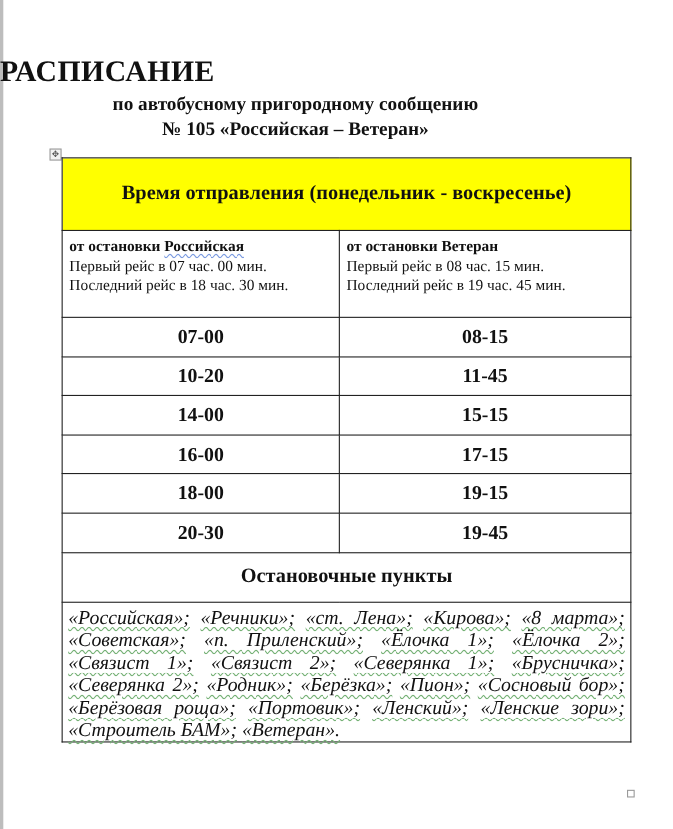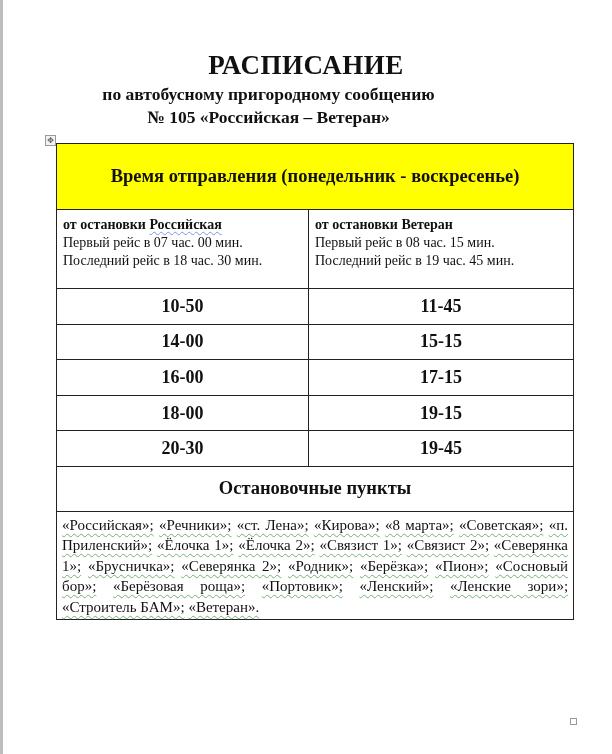--- a/index.html
+++ b/index.html
@@ -1,40 +1,40 @@
 <!DOCTYPE html>
 <html><head>
 <meta charset="utf-8">
 <style>
   html, body { margin: 0; padding: 0; }
   body {
     width: 612px; height: 754px; background: #ffffff; position: relative; overflow: hidden;
     font-family: "Liberation Serif", "DejaVu Serif", serif; color: #111;
   }
   .left-edge { position: absolute; left: 0; top: 0; width: 3px; height: 754px; background: #bdbdbd; }
-  .title { position: absolute; left: 0; width: 612px; text-align: center; top: 50px; font-size: 27px; font-weight: bold; letter-spacing: 0.5px; }
+  .title { position: absolute; left: 0; width: 612px; top: 50px; font-size: 27px; font-weight: bold; letter-spacing: 0.5px; }
   .subtitle { position: absolute; left: 0; width: 537px; text-align: center; font-weight: bold; font-size: 17.5px; }
   .sub1 { top: 84px; }
   .sub2 { top: 107px; }
   .move-handle {
     position: absolute; left: 45px; top: 135px; width: 9px; height: 9px; border: 1px solid #9a9a9a;
     background: #f2f2f2; font-size: 8px; line-height: 9px; text-align: center; color: #555; font-family: "DejaVu Sans", sans-serif;
   }
   .resize-handle { position: absolute; left: 570px; top: 718px; width: 5px; height: 5px; border: 1px solid #9a9a9a; background: #fff; }
   table.sched {
     position: absolute; left: 56px; top: 143px; width: 517px; border-collapse: collapse; table-layout: fixed;
   }
   table.sched td { border: 1px solid #222; padding: 0; }
   .hdr { background: #ffff00; height: 65px; text-align: center; font-weight: bold; font-size: 18.5px; }
   .info { height: 72px; vertical-align: top; font-size: 14px; line-height: 18px; padding: 6px 6px 0 6px !important; }
   .info .stop-title { font-weight: bold; }
   .info .squiggle { text-decoration: underline wavy #7a9ae0; text-decoration-thickness: 1px; text-underline-offset: 2px; }
   .time { height: 34.6px; text-align: center; font-weight: bold; font-size: 18px; }
   .stops-hdr { height: 44px; text-align: center; font-weight: bold; font-size: 18.5px; margin-top: 33px; }
-  .stops-list { height: 104px; vertical-align: top; padding: 3px 5px 0 5px !important; font-size: 15px; line-height: 20.5px; text-align: justify; }
+  .stops-list { height: 104px; vertical-align: top; padding: 3px 5px 0 5px !important; font-size: 18px; line-height: 20.5px; text-align: justify; font-style: italic; }
   .stops-list .stop {
     text-decoration: underline wavy #74b074; text-decoration-thickness: 1px; text-underline-offset: 3px;
   }
 </style>
 </head>
 <body>
 
 <div class="left-edge"></div>
 
 <div class="title">РАСПИСАНИЕ</div>
@@ -58,21 +58,25 @@
       <div>Первый рейс в 07 час. 00 мин.</div>
       <div>Последний рейс в 18 час. 30 мин.</div>
     </td>
     <td class="info">
       <div class="stop-title"><span>от остановки </span><span>Ветеран</span></div>
       <div>Первый рейс в 08 час. 15 мин.</div>
       <div>Последний рейс в 19 час. 45 мин.</div>
     </td>
   </tr>
   <tr>
-        <td class="time">10-50</td>
+        <td class="time">07-00</td>
+        <td class="time">08-15</td>
+      </tr>
+  <tr>
+        <td class="time">10-20</td>
         <td class="time">11-45</td>
       </tr>
   <tr>
         <td class="time">14-00</td>
         <td class="time">15-15</td>
       </tr>
   <tr>
         <td class="time">16-00</td>
         <td class="time">17-15</td>
       </tr>

